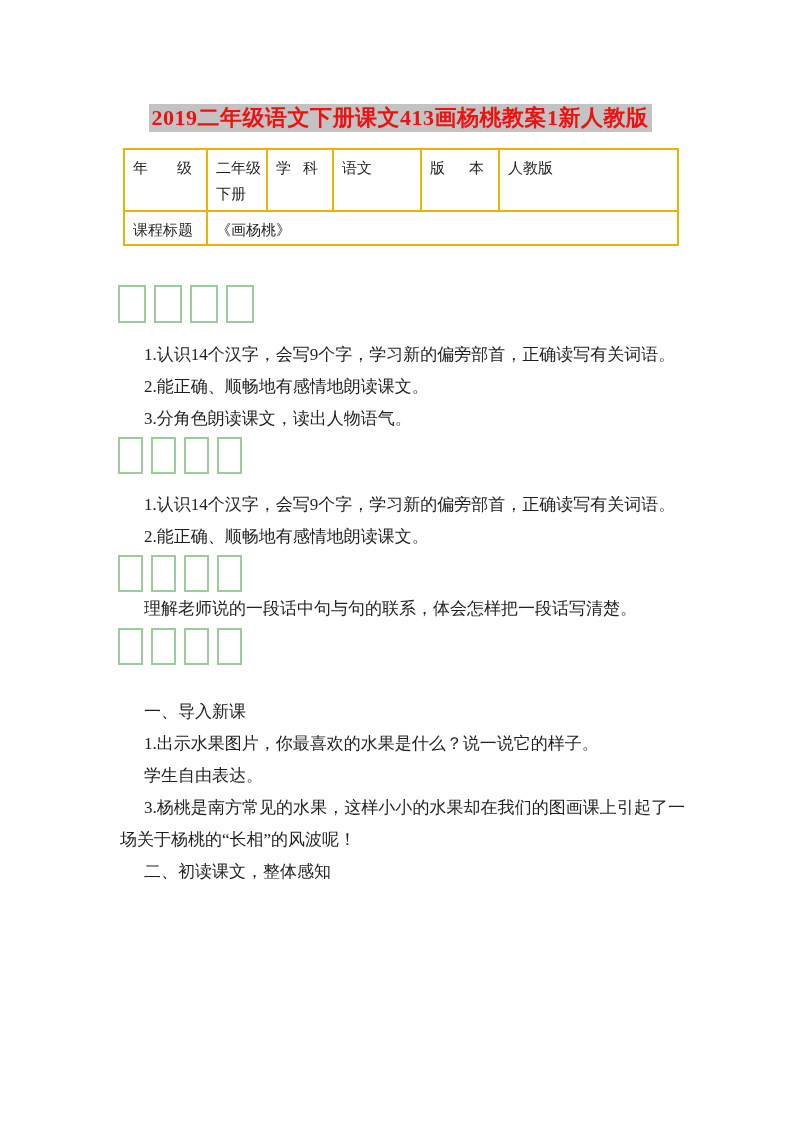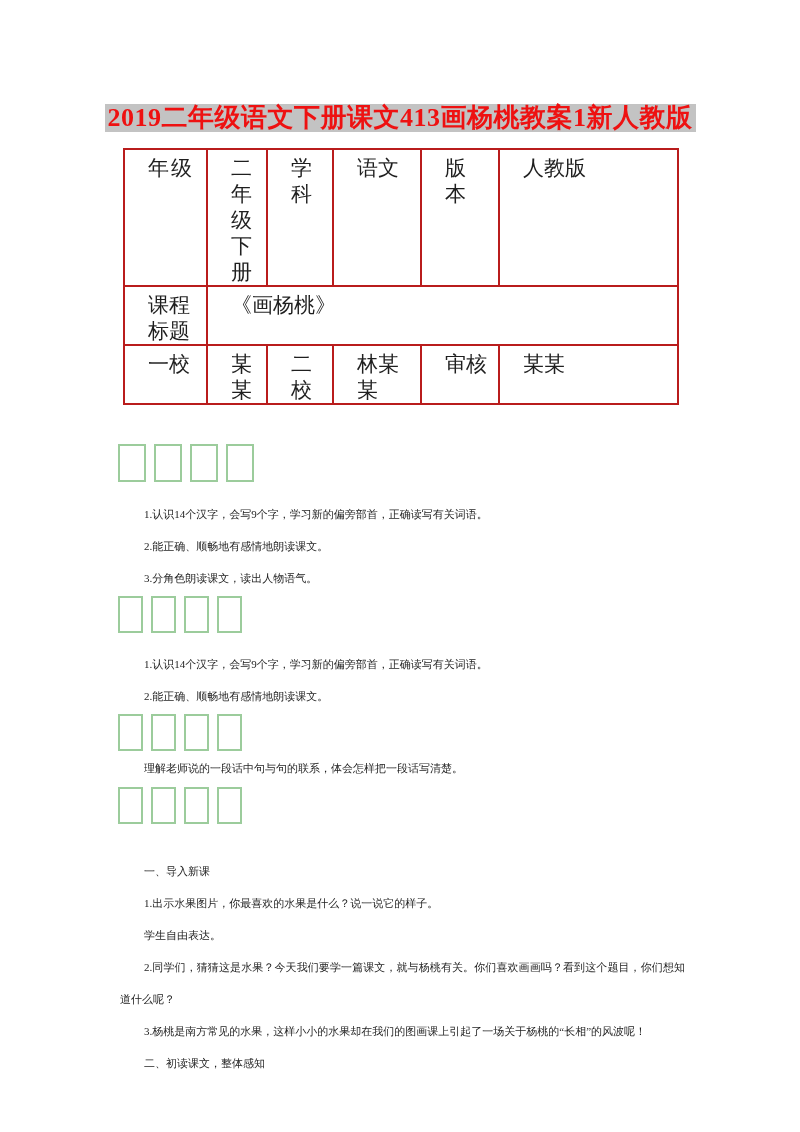--- a/index.html
+++ b/index.html
@@ -12,41 +12,41 @@
     overflow: hidden;
   }
   .page { width: 800px; height: 1132px; position: relative; }
 
   
   .title-row { padding-top: 104px; text-align: center; }
   .doc-title {
     display: inline-block;
     background: #c3c3c3;
     color: #ee1111;
-    font-size: 26px;
+    font-size: 22px;
     font-weight: bold;
     line-height: 28px;
     padding: 0 3px;
     letter-spacing: 0.5px;
     white-space: nowrap;
   }
 
   
   .info-table {
     border-collapse: collapse;
     table-layout: fixed;
     margin: 16px 0 0 123px;
     width: 554px;
   }
   .info-table td {
-    border: 2px solid #b91c1c;
-    font-size: 21px;
+    border: 2px solid #eab308;
+    font-size: 15px;
     line-height: 26px;
     vertical-align: top;
-    padding: 5px 4px 0 23px;
+    padding: 5px 4px 0 8px;
     overflow: hidden;
   }
   .info-table tr.row-tall td { height: 55px; }
   .info-table tr.row-short td { height: 27px; }
   .info-table td.spread {
     text-align: justify;
     text-align-last: justify;
     padding-right: 14px;
   }
 
@@ -66,21 +66,21 @@
     background: #ffffff;
   }
   .box-row.r1 { margin-top: 39px; }
   .box-row.r1 .tofu { width: 24px; height: 34px; }
   .box-row.r2 { margin-top: 2px; }
   .box-row.r3 { margin-top: 2px; }
   .box-row.r4 { margin-top: 3px; }
 
   .sec p {
     margin: 0;
-    font-size: 11px;
+    font-size: 17px;
     line-height: 32px;
     text-indent: 24px;
     text-align: justify;
   }
   .sec-a { margin-top: 16px; }
   .sec-b { margin-top: 15px; }
   .sec-c { margin-top: 1px; }
   .sec-d { margin-top: 31px; }
 </style>
 </head>
@@ -106,28 +106,20 @@
         <td class="spread">年级</td>
         <td>二年级下册</td>
         <td class="spread">学科</td>
         <td>语文</td>
         <td class="spread">版本</td>
         <td>人教版</td>
       </tr>
       <tr class="row-short">
         <td>课程标题</td>
         <td colspan="5">《画杨桃》</td>
-      </tr>
-      <tr class="row-short">
-        <td>一校</td>
-        <td>某某</td>
-        <td>二校</td>
-        <td>林某某</td>
-        <td>审核</td>
-        <td>某某</td>
       </tr>
     </tbody>
   </table>
 
   <div class="content">
 
     <div class="box-row r1">
       <span class="tofu"></span>
       <span class="tofu"></span>
       <span class="tofu"></span>
@@ -163,19 +155,18 @@
     <div class="box-row r4">
       <span class="tofu"></span>
       <span class="tofu"></span>
       <span class="tofu"></span>
       <span class="tofu"></span>
     </div>
     <div class="sec sec-d">
       <p>一、导入新课</p>
       <p>1.出示水果图片，你最喜欢的水果是什么？说一说它的样子。</p>
       <p>学生自由表达。</p>
-      <p>2.同学们，猜猜这是水果？今天我们要学一篇课文，就与杨桃有关。你们喜欢画画吗？看到这个题目，你们想知道什么呢？</p>
       <p>3.杨桃是南方常见的水果，这样小小的水果却在我们的图画课上引起了一场关于杨桃的“长相”的风波呢！</p>
       <p>二、初读课文，整体感知</p>
     </div>
 
   </div>
 </div>
 
 </body></html>

